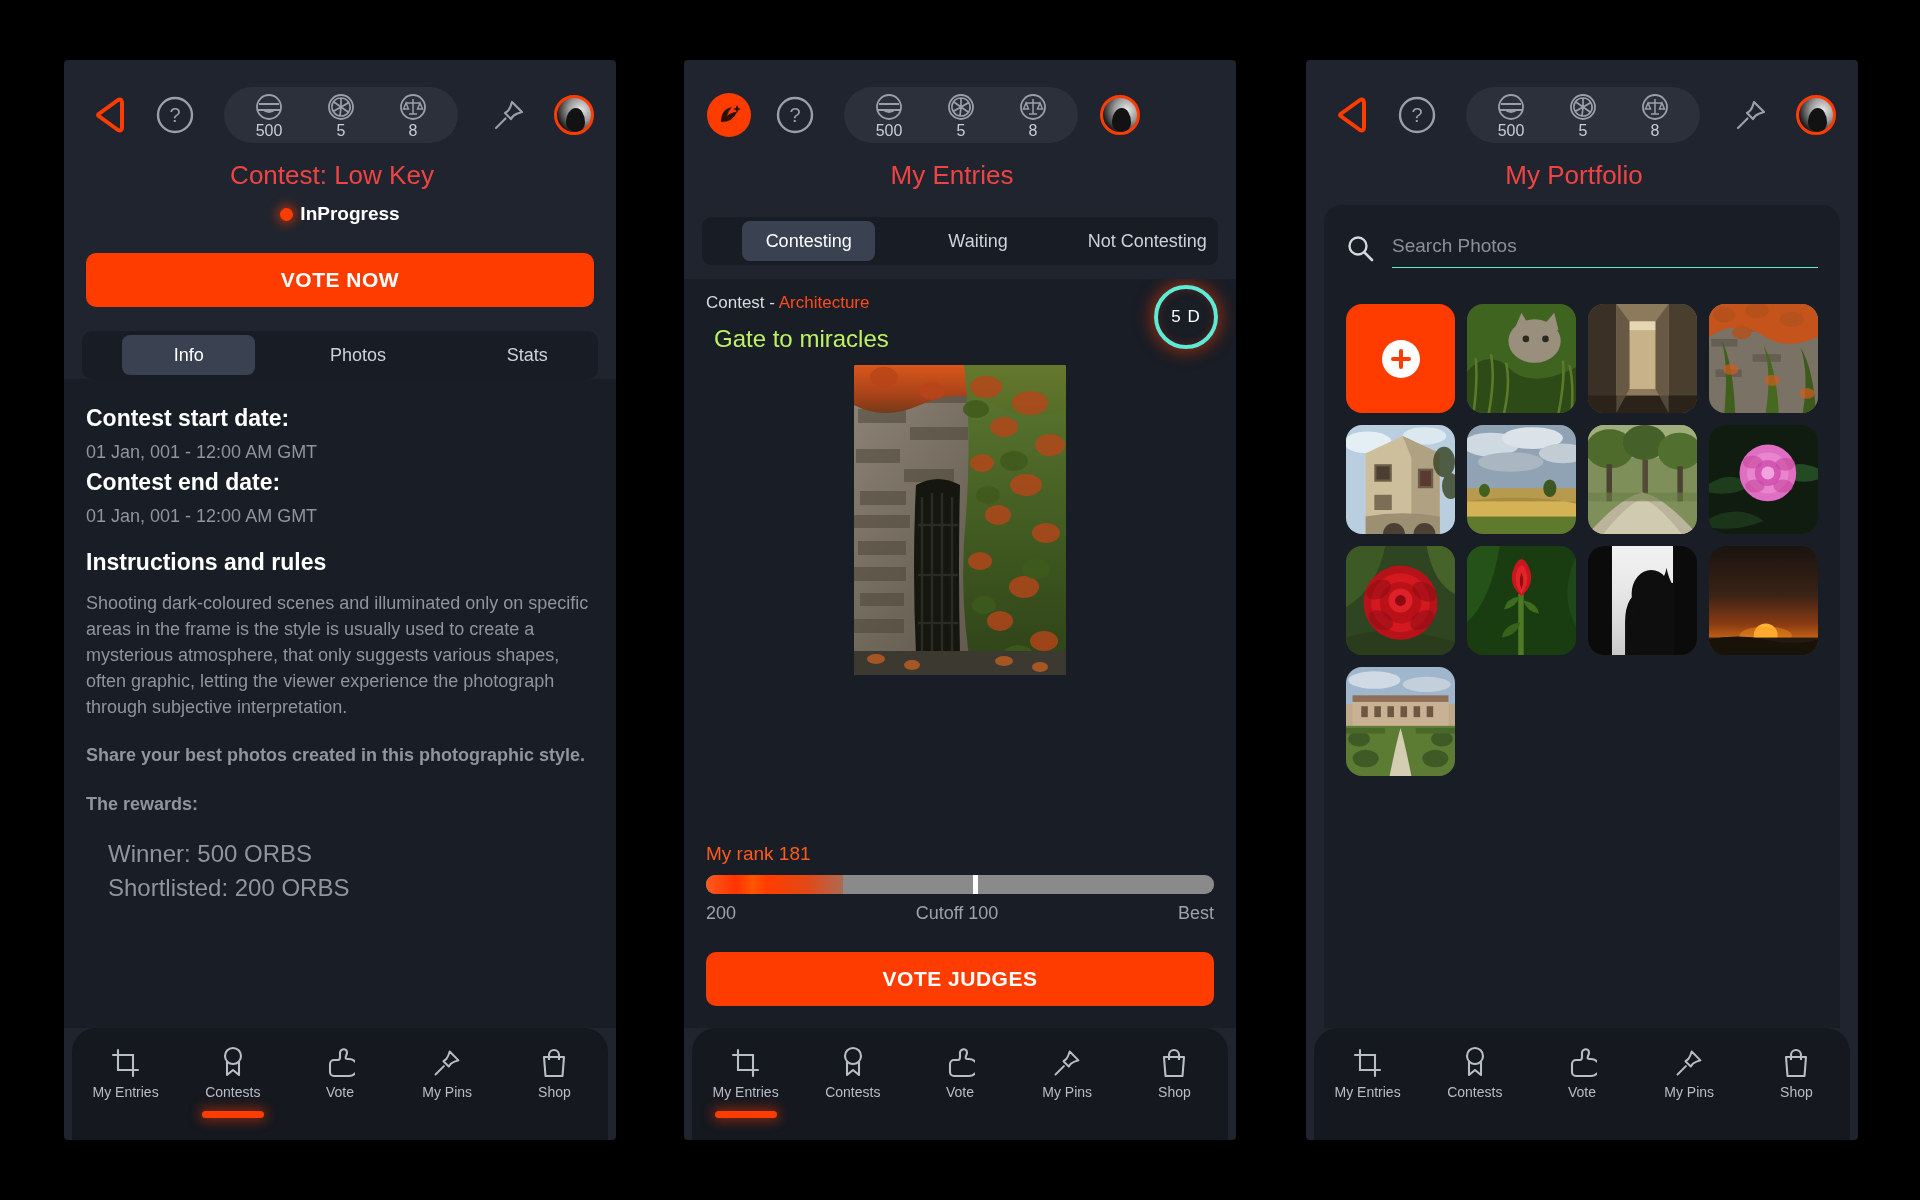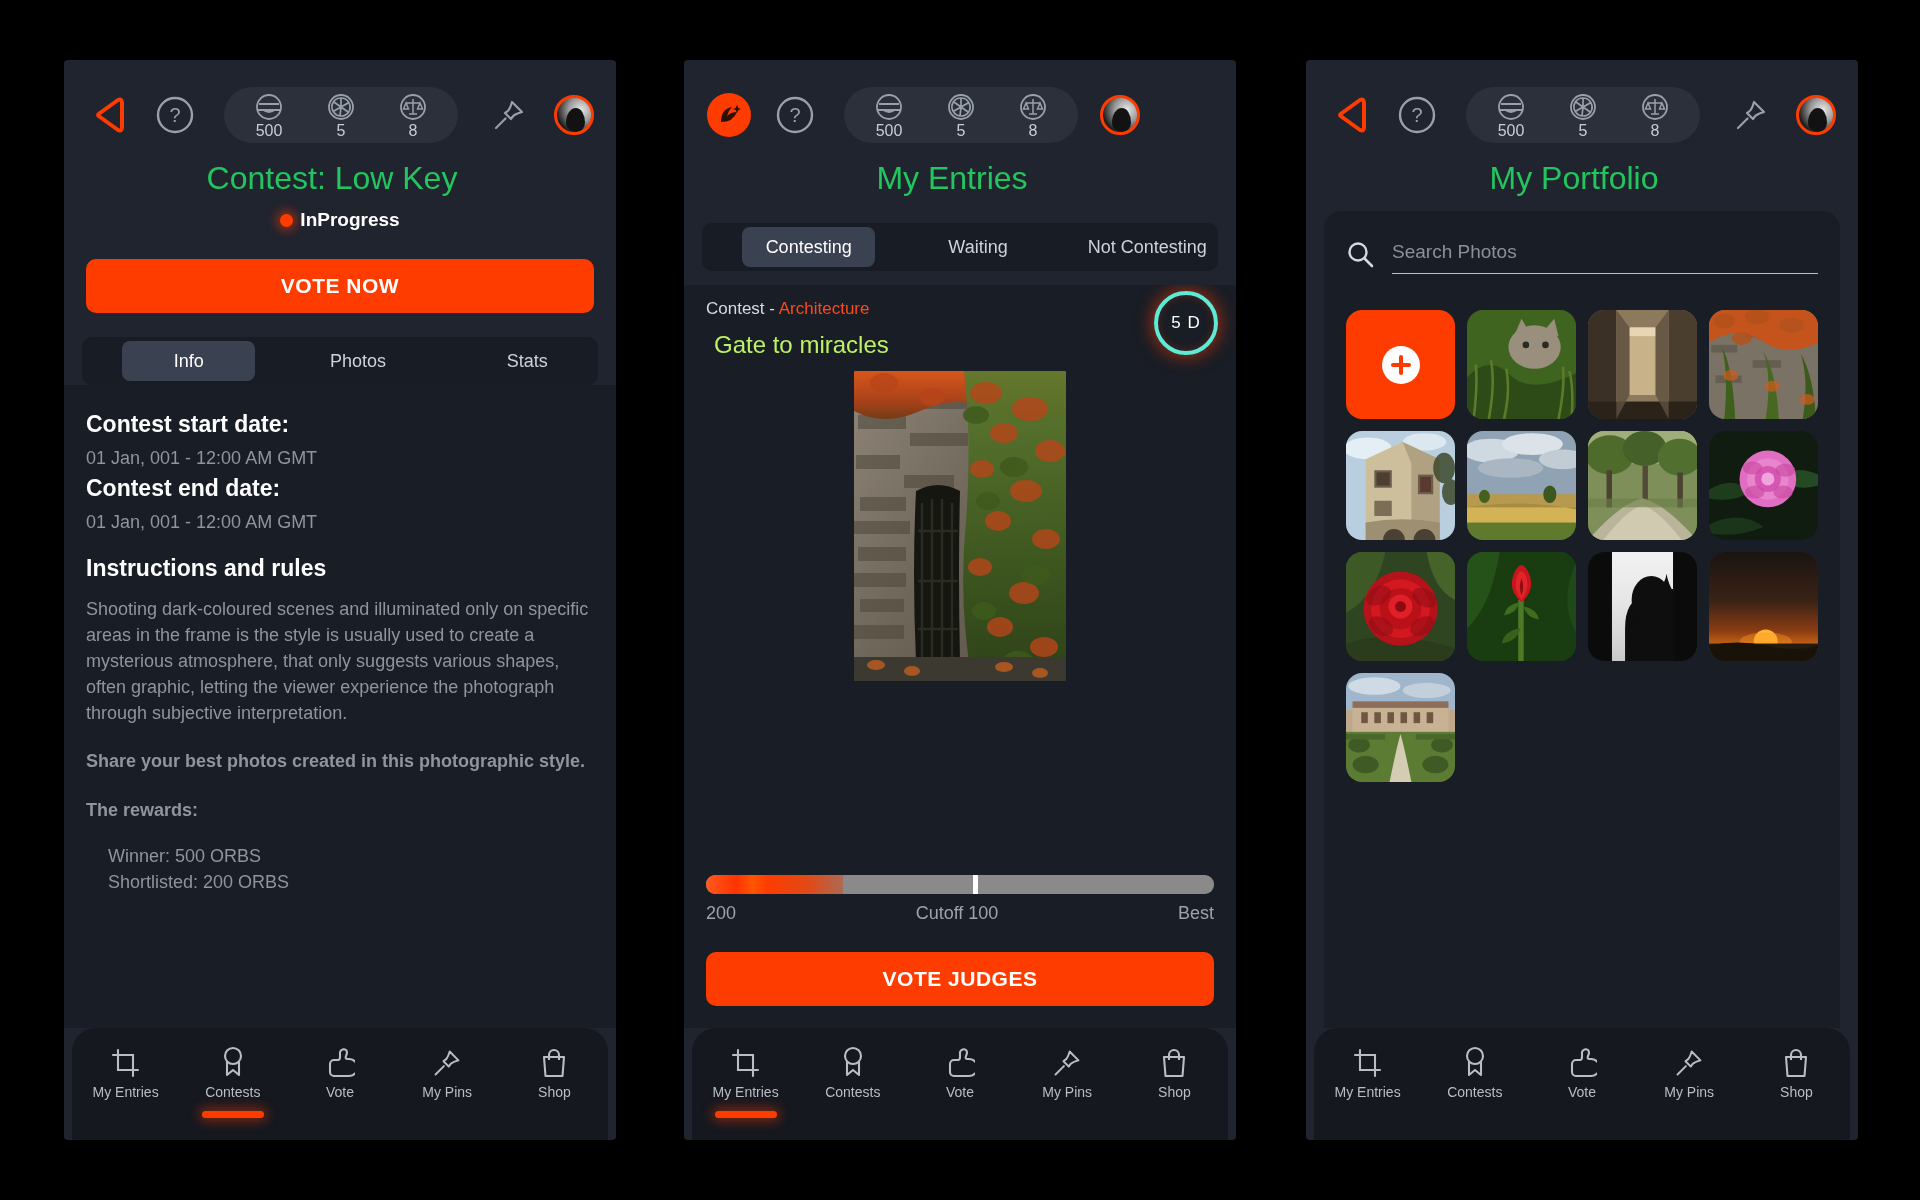--- a/index.html
+++ b/index.html
@@ -86,22 +86,22 @@
     position:absolute;
     width: 19px; height: 24px;
     left: 9px; top: 10px;
     background: #121212;
     border-radius: 52% 48% 45% 55% / 62% 60% 40% 38%;
   }
 
   
   .screen-title {
     text-align: center;
-    font-size: 32px;
-    color: #22c55e;
+    font-size: 26px;
+    color: #ef4444;
     font-weight: 400;
     padding: 8px 16px 0 0;
   }
   .status-row {
     display:flex; align-items:center; justify-content:center;
     gap: 7px; margin-top: 12px;
   }
   .status-dot {
     width: 13px; height: 13px; border-radius: 50%;
     background: #ff3c00;
@@ -153,21 +153,21 @@
     flex: 1;
     background: #191d25;
     padding: 20px 22px 0 22px;
     overflow: hidden;
   }
   .h-key { font-size: 23px; color: #ffffff; font-weight: bold; margin-top: 6px; }
   .h-val { font-size: 18px; color: #8f949d; margin-top: 10px; }
   .h-sec { font-size: 23px; color: #ffffff; font-weight: bold; margin-top: 22px; }
   .para { font-size: 18px; color: #8f949d; line-height: 1.45; margin-top: 14px; white-space: pre-line; }
   .para.tight { margin-top: 22px; font-weight: bold; }
-  .reward-line { font-size: 18px; color: #8f949d; line-height: 1.45; padding-left: 22px; }
+  .reward-line { font-size: 24px; color: #8f949d; line-height: 1.45; padding-left: 22px; }
   .reward-line.first { margin-top: 20px; }
 
   
   .body2 {
     flex: 1;
     background: #191d25;
     padding: 0 0 0 0;
     display: flex;
     flex-direction: column;
     overflow: hidden;
@@ -608,20 +608,21 @@
               <ellipse cx="22" cy="294" rx="9" ry="5"></ellipse>
                 <ellipse cx="58" cy="300" rx="8" ry="5"></ellipse>
               <ellipse cx="150" cy="296" rx="9" ry="5"></ellipse>
                 <ellipse cx="186" cy="302" rx="8" ry="5"></ellipse>
             </g>
           </svg>
         </div>
       </div>
 
       <div class="rank-block">
+        <div class="rank-label">My rank 181</div>
         <div class="rank-bar">
           <div class="rank-fill" style="width: 27%;"></div>
           <div class="rank-marker" style="left: 52.5%;"></div>
         </div>
         <div class="rank-scale">
           <span>200</span>
           <span>Cutoff 100</span>
           <span>Best</span>
         </div>
       </div>

